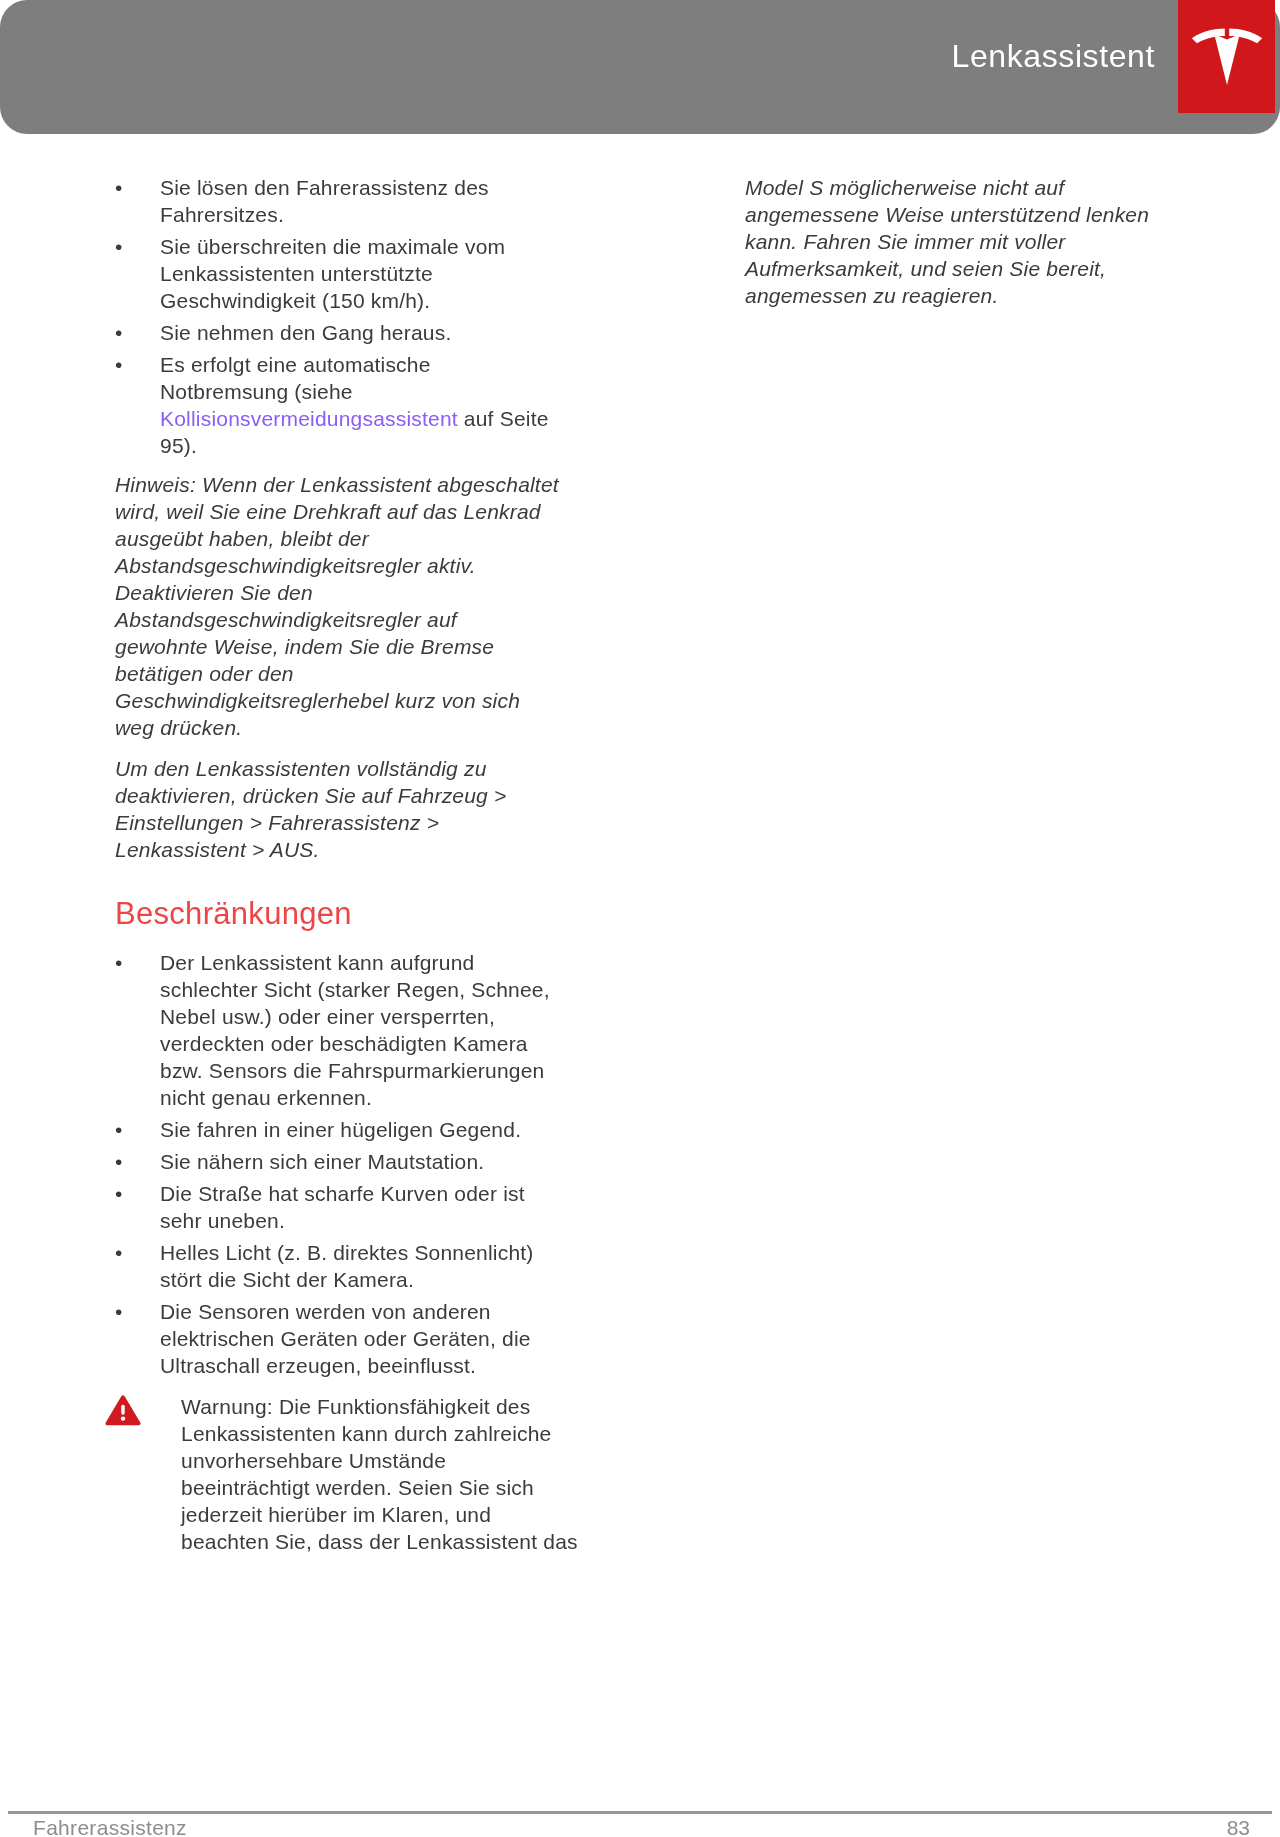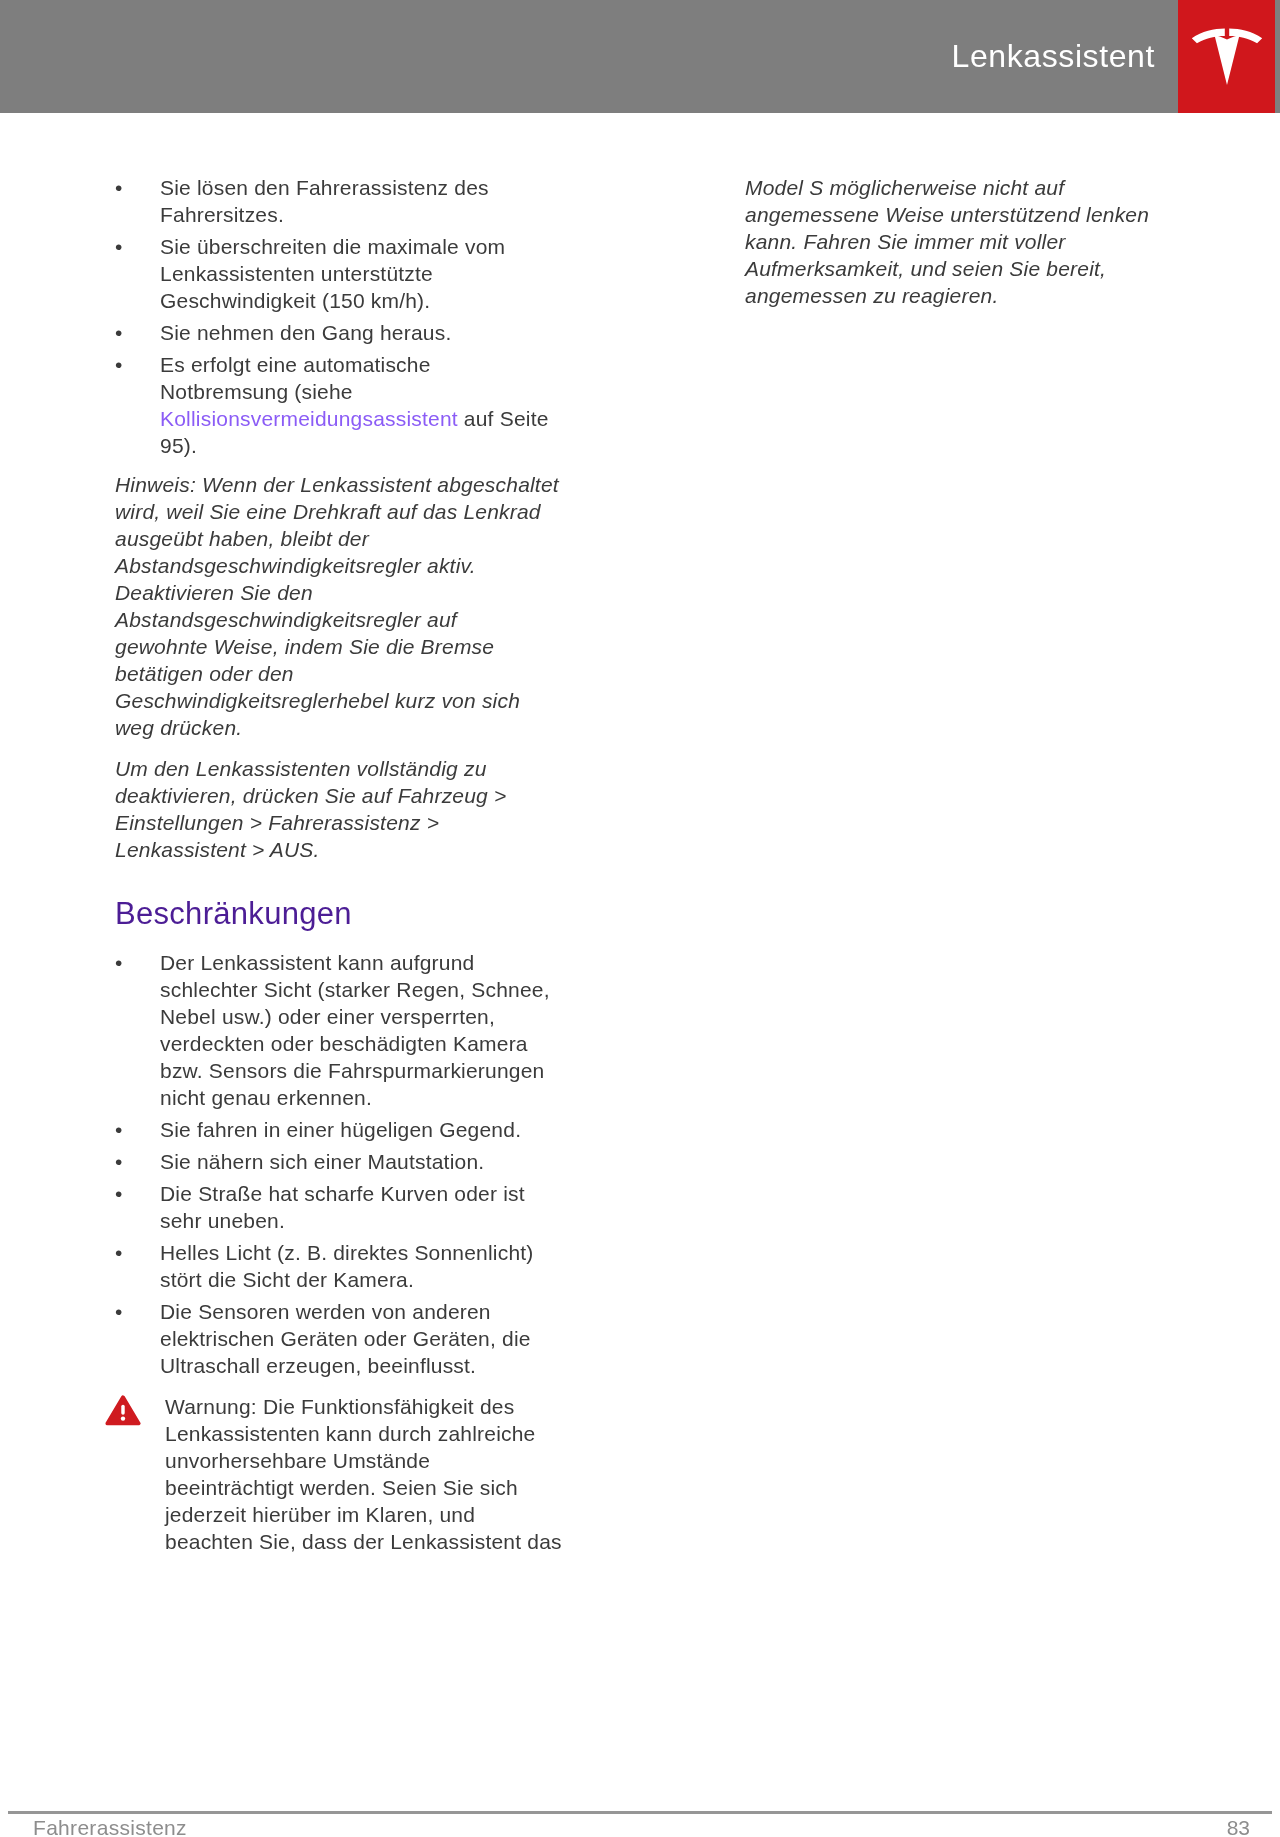--- a/index.html
+++ b/index.html
@@ -2,21 +2,21 @@
 <html lang="de"><head>
 <meta charset="utf-8">
 <style>
   html,body { margin:0; padding:0; background:#ffffff; }
   .page {
     position:relative; width:1280px; height:1837px; background:#ffffff;
     font-family:"Liberation Sans", sans-serif; color:#3b3b3b; overflow:hidden;
   }
 
   
-  .header { position:absolute; top:0; left:0; width:1280px; height:113px; background:#7e7e7e; }
+  .header { position:absolute; top:0; left:0; width:1280px; height:134px; background:#7e7e7e;border-radius:27px; }
   .header-title {
     position:absolute; top:0; right:125px; height:113px;
     display:flex; align-items:center;
     color:#ffffff; font-size:32px; font-weight:300; letter-spacing:0.6px;
   }
   .logo-box {
     position:absolute; top:0; left:1178px; width:97px; height:113px; background:#d0171c;
     display:flex; align-items:center; justify-content:center;
   }
 
@@ -31,25 +31,25 @@
   .body-text { margin:0 0 14px 0; white-space:pre-line;font-style:italic; }
 
   .bullet-list { margin:0 0 12px 0; padding:0; }
   .bullet-item { display:flex; margin:0 0 5px 0; }
   .bullet-marker { flex:none; width:45px; }
   .bullet-text { flex:1; white-space:pre-line; }
 
   .doc-link { color:#8b5cf6; text-decoration:none; cursor:pointer; }
 
   .section-heading {
-    font-size:31px; font-weight:400; color:#4c1d95;
+    font-size:31px; font-weight:400; color:#ef4444;
     margin:32px 0 16px 0; letter-spacing:0.3px; line-height:38px;
   }
 
-  .warning { display:flex; margin:14px 0 0 -10px; }
+  .warning { display:flex; margin:14px 0 0 -10px;gap:16px; }
   .warning-icon { flex:none; width:36px; margin-right:24px; padding-top:1px; }
   .warning-text { flex:1; white-space:pre-line; }
 
   
   .footer-line { position:absolute; left:8px; right:8px; top:1811px; height:3px; background:#969696; }
   .footer-label {
     position:absolute; left:33px; top:1816px;
     font-size:21px; color:#8d8d8d; letter-spacing:0.3px;
   }
   .footer-page {

